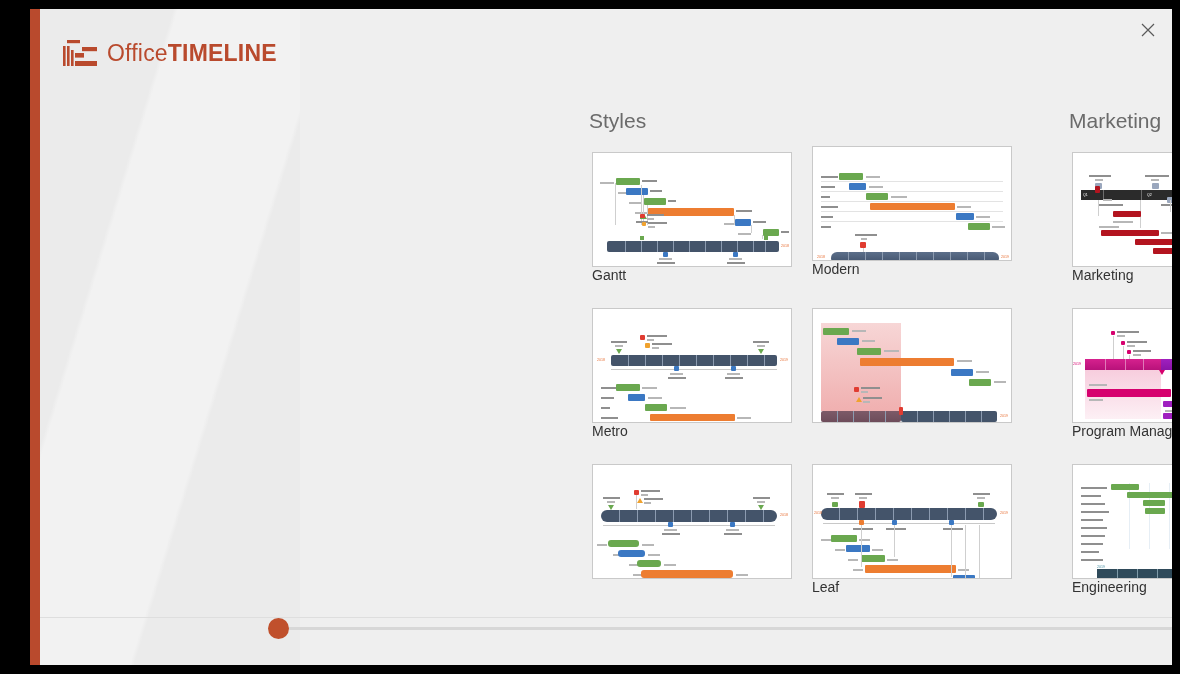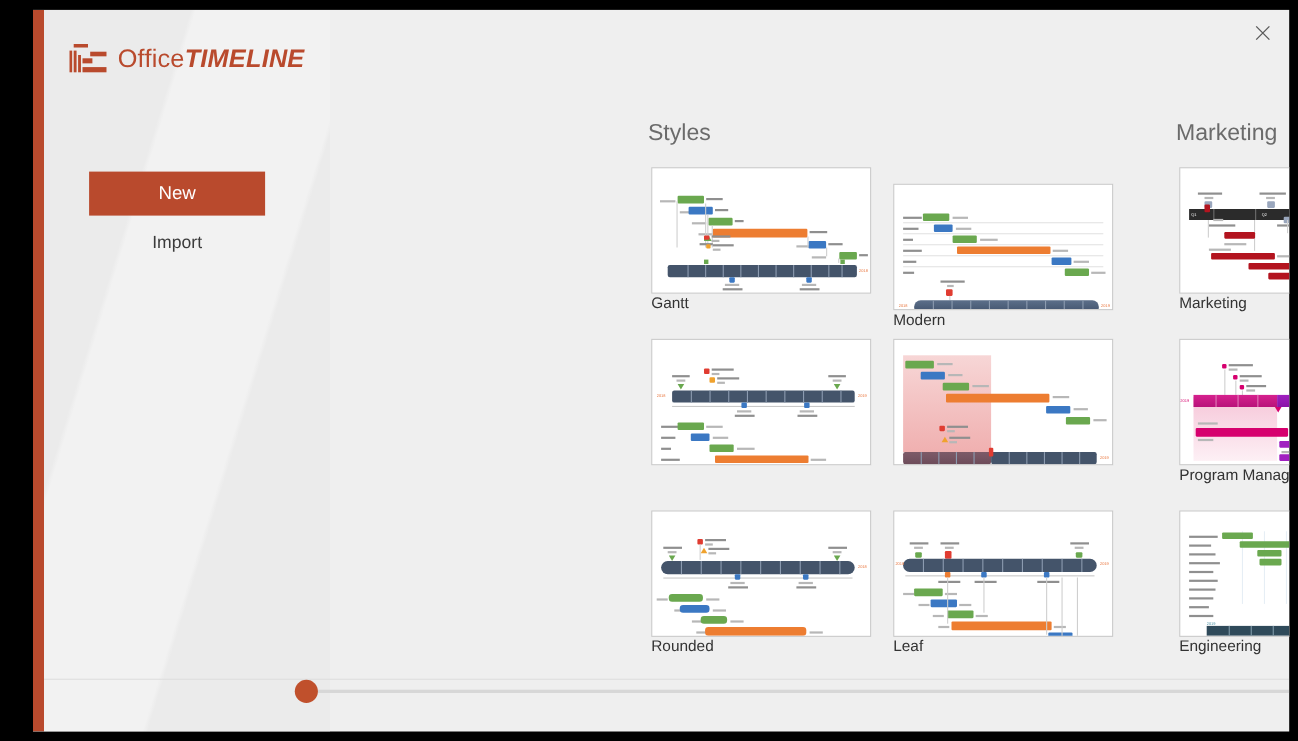--- a/index.html
+++ b/index.html
@@ -66,21 +66,21 @@
     width: 34px; height: 26px;
     margin-left: 23px; margin-right: 10px;
     position: relative;
   }
   #logo-text {
     font-size: 23px;
     color: #b94a2d;
     letter-spacing: .2px;
     white-space: nowrap;
   }
-  #logo-text .lt-bold { font-weight: bold; font-style: italic; }
+  #logo-text .lt-bold { font-weight: bold; }
 
   
   #left-nav {
     position: absolute;
     left: 51px; top: 147px;
     width: 160px;
     text-align: center;
   }
   #btn-new {
     display: block;
@@ -263,24 +263,20 @@
           <rect x="4" y="6" width="2.6" height="20" fill="#b94a2d"></rect>
           <rect x="8" y="10" width="2.6" height="16" fill="#b94a2d"></rect>
           <rect x="12" y="13" width="9" height="4.6" fill="#b94a2d"></rect>
           <rect x="19" y="7" width="15" height="4.2" fill="#b94a2d"></rect>
           <rect x="12" y="21" width="22" height="5" fill="#b94a2d"></rect>
         </svg>
       </span>
       <span id="logo-text"><span class="lt-light">Office</span><span class="lt-bold">TIMELINE</span></span>
     </div>
 
-    <div id="left-nav">
-      <button id="btn-new">New</button>
-      <button id="btn-import">Import</button>
-    </div>
 
 
 
     <div id="heading-styles" class="section-heading">Styles</div>
     <div id="heading-templates" class="section-heading">Marketing</div>
 
     <div class="gallery-card" style="left:562px; top:143px;">
       <div class="card-thumb">
         <div class="mini">
           <div class="lbl" style="left:7px; top:29px; width:14px;"></div>
@@ -340,21 +336,21 @@
           <div class="lbl" style="left:66px; top:105px; width:13px;"></div>
           <div class="lbl dark" style="left:64px; top:109px; width:18px;"></div>
           <div class="bar" style="left:140px; top:99px; width:5px; height:5px; background:#3b78c3;"></div>
           <div class="lbl" style="left:136px; top:105px; width:13px;"></div>
           <div class="lbl dark" style="left:134px; top:109px; width:18px;"></div>
         </div>
       </div>
       <div class="card-label">Gantt</div>
     </div>
 
-    <div class="gallery-card" style="left:782px; top:158px;">
+    <div class="gallery-card" style="left:782px; top:137px;">
       <div class="card-thumb">
         <div class="mini">
           <div class="rowline" style="left:8px; top:34px; width:182px;"></div>
           <div class="rowline" style="left:8px; top:44px; width:182px;"></div>
           <div class="rowline" style="left:8px; top:54px; width:182px;"></div>
           <div class="rowline" style="left:8px; top:64px; width:182px;"></div>
           <div class="rowline" style="left:8px; top:74px; width:182px;"></div>
 
           <div class="lbl dark" style="left:8px; top:29px; width:17px;"></div>
           <div class="bar" style="left:26px; top:26px; width:24px; height:7px; background:#6aa84f;"></div>
@@ -450,20 +446,21 @@
           <div class="lbl" style="left:55px; top:88px; width:14px;"></div>
           <div class="lbl dark" style="left:8px; top:98px; width:9px;"></div>
           <div class="bar" style="left:52px; top:95px; width:22px; height:7px; background:#6aa84f;"></div>
           <div class="lbl" style="left:77px; top:98px; width:16px;"></div>
           <div class="lbl dark" style="left:8px; top:108px; width:17px;"></div>
           <div class="bar" style="left:57px; top:105px; width:85px; height:7px; background:#ed7d31;"></div>
           <div class="lbl" style="left:144px; top:108px; width:14px;"></div>
 
         </div>
       </div>
+      <div class="card-label">Metro</div>
     </div>
 
     <div class="gallery-card" style="left:782px; top:299px;">
       <div class="card-thumb">
         <div class="mini">
           <div style="position:absolute; left:8px; top:14px; width:80px; height:88px;
                       background:linear-gradient(180deg,#f7d6d6,#f0b0b0);"></div>
 
           <div class="bar" style="left:10px; top:19px; width:26px; height:7px; background:#6aa84f;"></div>
           <div class="lbl" style="left:39px; top:21px; width:14px;"></div>
@@ -558,21 +555,20 @@
           <div class="lbl" style="left:55px; top:89px; width:12px;"></div>
           <div class="lbl" style="left:36px; top:99px; width:10px;"></div>
           <div class="bar" style="left:44px; top:95px; width:24px; height:7px; border-radius:3px; background:#6aa84f;"></div>
           <div class="lbl" style="left:71px; top:99px; width:12px;"></div>
           <div class="lbl" style="left:40px; top:109px; width:10px;"></div>
           <div class="bar" style="left:48px; top:105px; width:92px; height:8px; border-radius:3px; background:#ed7d31;"></div>
           <div class="lbl" style="left:143px; top:109px; width:12px;"></div>
 
         </div>
       </div>
-      <div class="card-label">Rounded</div>
     </div>
 
     <div class="gallery-card" style="left:782px; top:455px;">
       <div class="card-thumb">
         <div class="mini">
           <div class="lbl dark" style="left:14px; top:28px; width:17px;"></div>
           <div class="lbl" style="left:18px; top:32px; width:8px;"></div>
           <div class="bar" style="left:19px; top:37px; width:6px; height:5px; background:#6aa84f;"></div>
           <div class="lbl dark" style="left:42px; top:28px; width:17px;"></div>
           <div class="lbl" style="left:46px; top:32px; width:8px;"></div>

